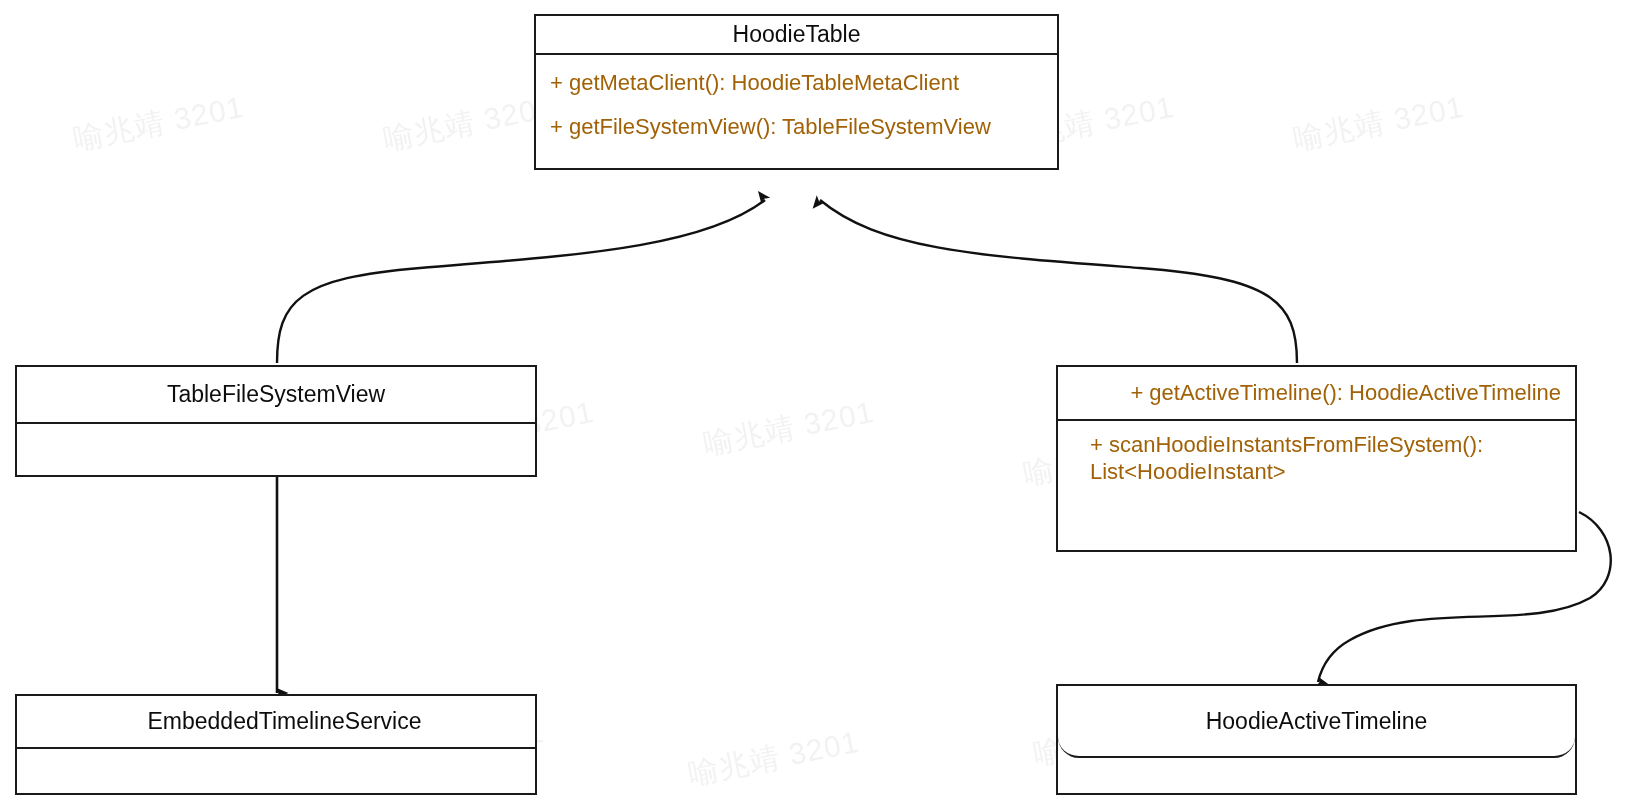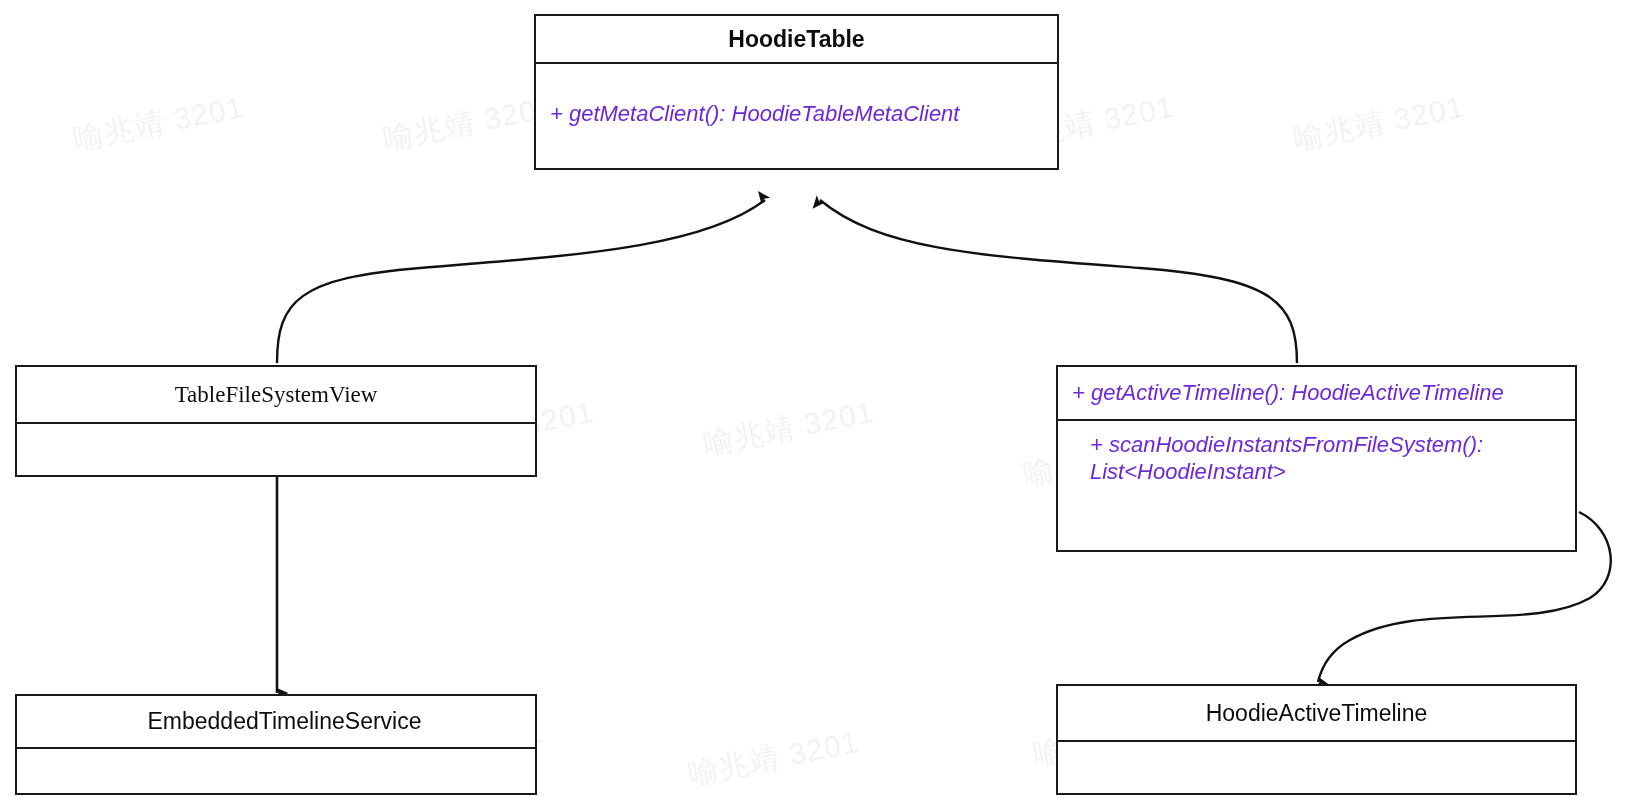--- a/index.html
+++ b/index.html
@@ -68,25 +68,24 @@
     box-sizing: border-box;
     display: flex;
     flex-direction: column;
     justify-content: center;
   }
   .uml-compartment + .uml-compartment {
     border-top: 2px solid #1a1a1a;
   }
   .uml-member {
     font-size: 22px;
-    color: #6d28d9;
+    color: #a16207;
     padding: 0 14px;
     line-height: 1.22;
     white-space: pre-wrap;
-    font-style: italic;
   }
   .uml-members-stack {
     box-sizing: border-box;
     display: flex;
     flex-direction: column;
     justify-content: space-around;
     height: 100%;
     padding: 6px 0;
   }
   .empty-compartment { }
@@ -126,46 +125,47 @@
     <path d="M 277 363 C 277 300 300 278 420 268 C 560 256 700 250 765 200" fill="none" stroke="#111111" stroke-width="2.4" marker-end="url(#arrow-up)"></path>
 
     <path d="M 1297 363 C 1297 300 1270 278 1140 268 C 980 256 880 250 820 200" fill="none" stroke="#111111" stroke-width="2.4" marker-end="url(#arrow-up)"></path>
 
     <path d="M 277 477 L 277 693" fill="none" stroke="#111111" stroke-width="2.6" marker-end="url(#arrow-up)"></path>
 
     <path d="M 1579 512 C 1616 530 1622 578 1590 598 C 1530 632 1420 600 1350 640 C 1332 650 1322 665 1318 682" fill="none" stroke="#111111" stroke-width="2.4" marker-end="url(#arrow-up)"></path>
   </svg>
 
   <div class="uml-box" style="left:534px; top:14px; width:525px; height:156px;">
-    <div class="uml-title" style="height:48px;font-weight:bold;">HoodieTable</div>
+    <div class="uml-title" style="height:39px;">HoodieTable</div>
     <div class="uml-compartment" style="height:100px;">
       <div class="uml-members-stack">
         <div class="uml-member">+ getMetaClient(): HoodieTableMetaClient</div>
+        <div class="uml-member">+ getFileSystemView(): TableFileSystemView</div>
       </div>
     </div>
   </div>
 
   <div class="uml-box" style="left:15px; top:365px; width:522px; height:112px;">
-    <div class="uml-title" style="height:57px;font-family:Liberation Serif, serif;">TableFileSystemView</div>
+    <div class="uml-title" style="height:57px;">TableFileSystemView</div>
     <div class="uml-compartment empty-compartment" style="height:51px;"></div>
   </div>
 
   <div class="uml-box" style="left:1056px; top:365px; width:521px; height:187px;">
-    <div class="uml-compartment" style="height:52px;">
+    <div class="uml-compartment" style="height:52px;align-items:flex-end;">
       <div class="uml-member">+ getActiveTimeline(): HoodieActiveTimeline</div>
     </div>
     <div class="uml-compartment" style="height:78px;padding-left:18px;">
       <div class="uml-member">+ scanHoodieInstantsFromFileSystem():
 List&lt;HoodieInstant&gt;</div>
     </div>
   </div>
 
   <div class="uml-box" style="left:15px; top:694px; width:522px; height:101px;">
     <div class="uml-title" style="height:53px;padding-left:17px;">EmbeddedTimelineService</div>
     <div class="uml-compartment empty-compartment" style="height:44px;"></div>
   </div>
 
   <div class="uml-box" style="left:1056px; top:684px; width:521px; height:111px;">
-    <div class="uml-title" style="height:56px;">HoodieActiveTimeline</div>
+    <div class="uml-title" style="height:72px;border-radius:21px;">HoodieActiveTimeline</div>
     <div class="uml-compartment empty-compartment" style="height:51px;"></div>
   </div>
 
 </div>
 
 </body></html>

